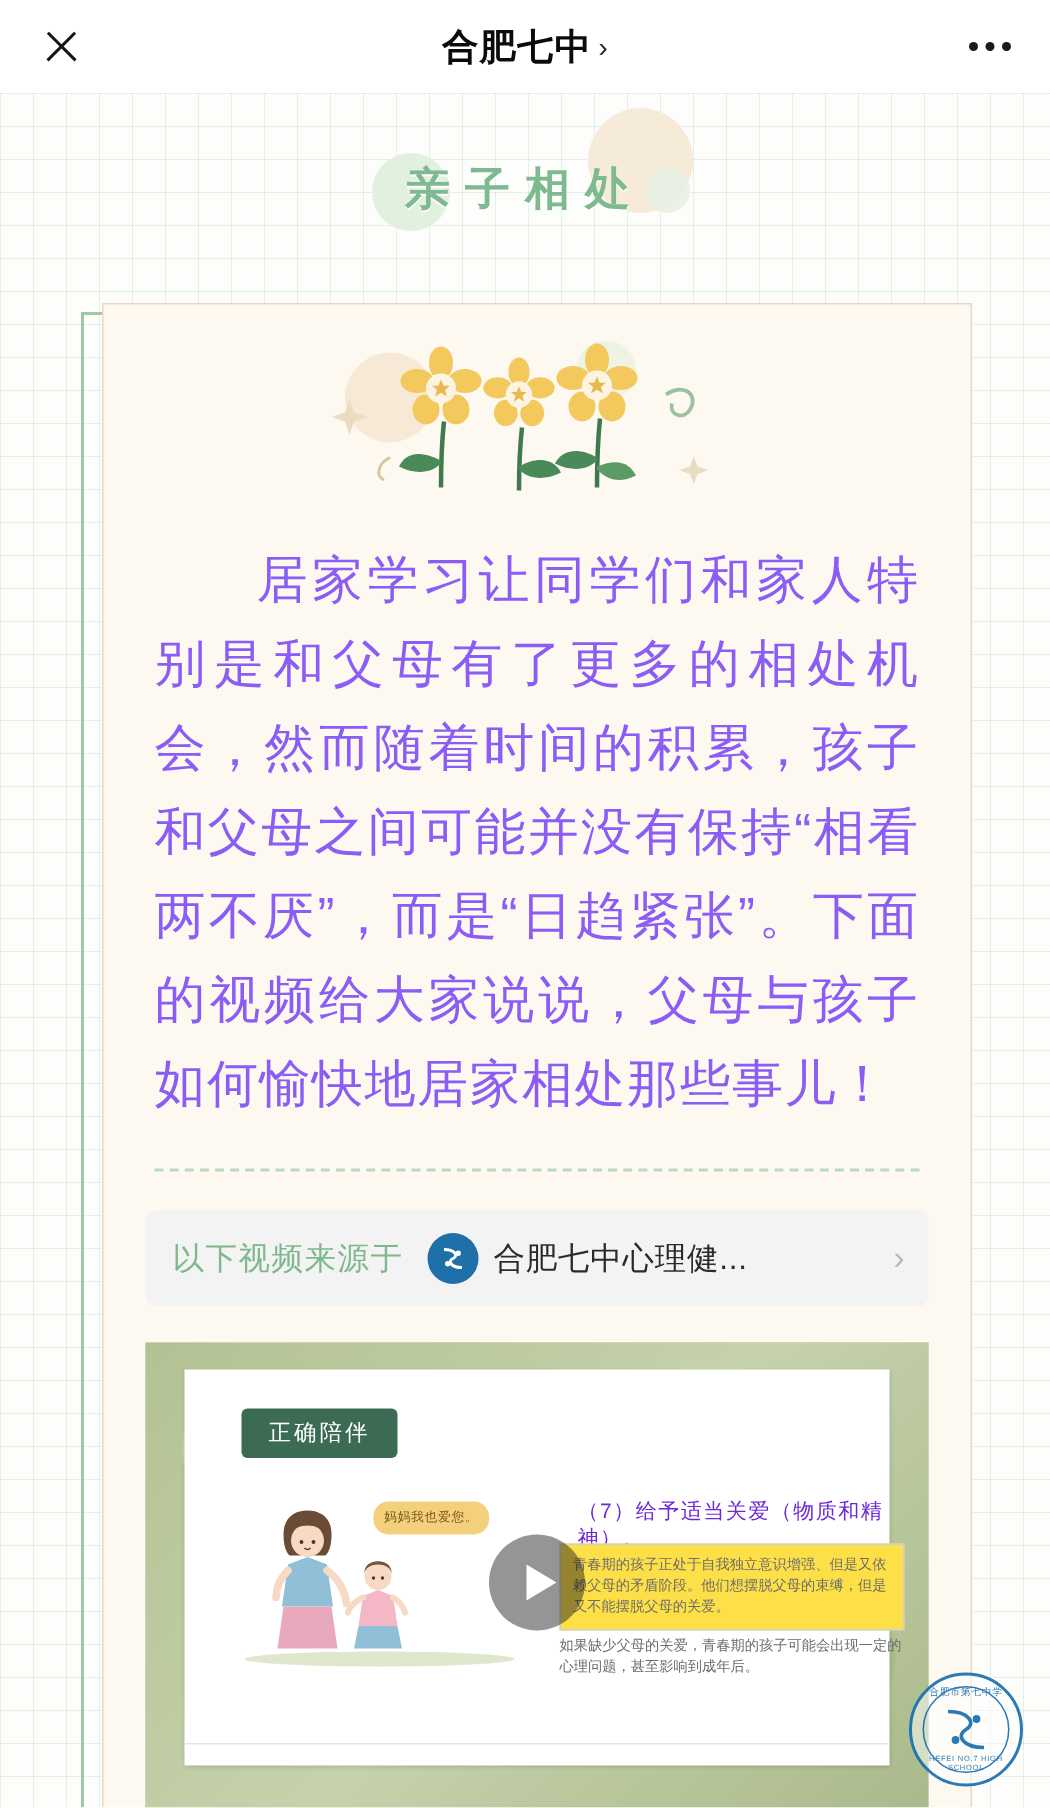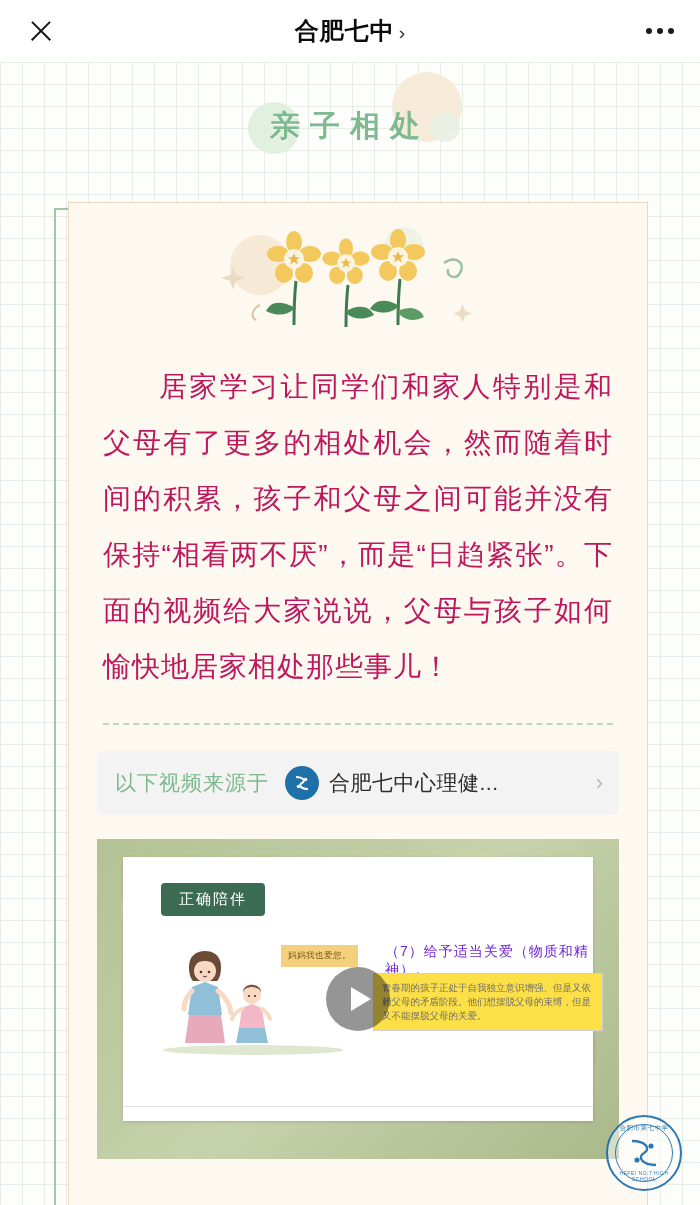--- a/index.html
+++ b/index.html
@@ -148,23 +148,23 @@
     position: relative;
     height: 150px;
   }
   .flower-svg { position: absolute; left: 50%; transform: translateX(-50%); top: 16px; }
 
   
   .article {
     padding: 6px 34px 0 34px;
   }
   .article p {
-    font-size: 28px;
+    font-size: 34px;
     line-height: 56px;
-    color: #be185d;
+    color: #8b5cf6;
     text-align: justify;
     text-indent: 2em;
     letter-spacing: 1px;
   }
 
   .divider {
     margin: 28px 34px 0 34px;
     border-top: 2px dashed #bcd9c0;
     height: 0;
   }
@@ -277,23 +277,22 @@
     color: #6d6d6d;
   }
   .slide-illus { position: absolute; left: 46px; top: 86px; }
   .slide-bubble {
     position: absolute;
     left: 126px; top: 88px;
     background: #f4cf7c;
     color: #7a5a1c;
     font-size: 8.5px;
     padding: 5px 7px;
-    border-radius: 0;
+    border-radius: 10px;
     letter-spacing: .5px;
-    margin-left: 32px;
   }
   .slide-ground {
     position: absolute;
     left: 40px; top: 188px;
     width: 180px; height: 10px;
     background: #dfe7cf;
     border-radius: 50%;
   }
   .slide-footer {
     position: absolute;
@@ -494,20 +493,21 @@
                 <path d="M70 85 l26 0 l3 15 l-32 0 Z" fill="#8fc0d8"></path>
                 <path d="M73 66 c-6 3 -9 6 -10 10" stroke="#f7d9c4" stroke-width="4" fill="none" stroke-linecap="round"></path>
                 <path d="M93 66 c5 3 7 6 8 10" stroke="#f7d9c4" stroke-width="4" fill="none" stroke-linecap="round"></path>
               </g>
             </svg>
 
             <div class="slide-bubble">妈妈我也爱您。</div>
             <div class="slide-ground"></div>
             <div class="slide-heading">（7）给予适当关爱（物质和精神）。</div>
             <div class="slide-text">青春期的孩子正处于自我独立意识增强、但是又依赖父母的矛盾阶段。他们想摆脱父母的束缚，但是又不能摆脱父母的关爱。</div>
+            <div class="slide-text2">如果缺少父母的关爱，青春期的孩子可能会出现一定的心理问题，甚至影响到成年后。</div>
             <div class="slide-footer"></div>
           </div>
 
           <div class="play-btn"></div>
         </div>
 
       </div>
     </div>
 
     <div class="badge">

